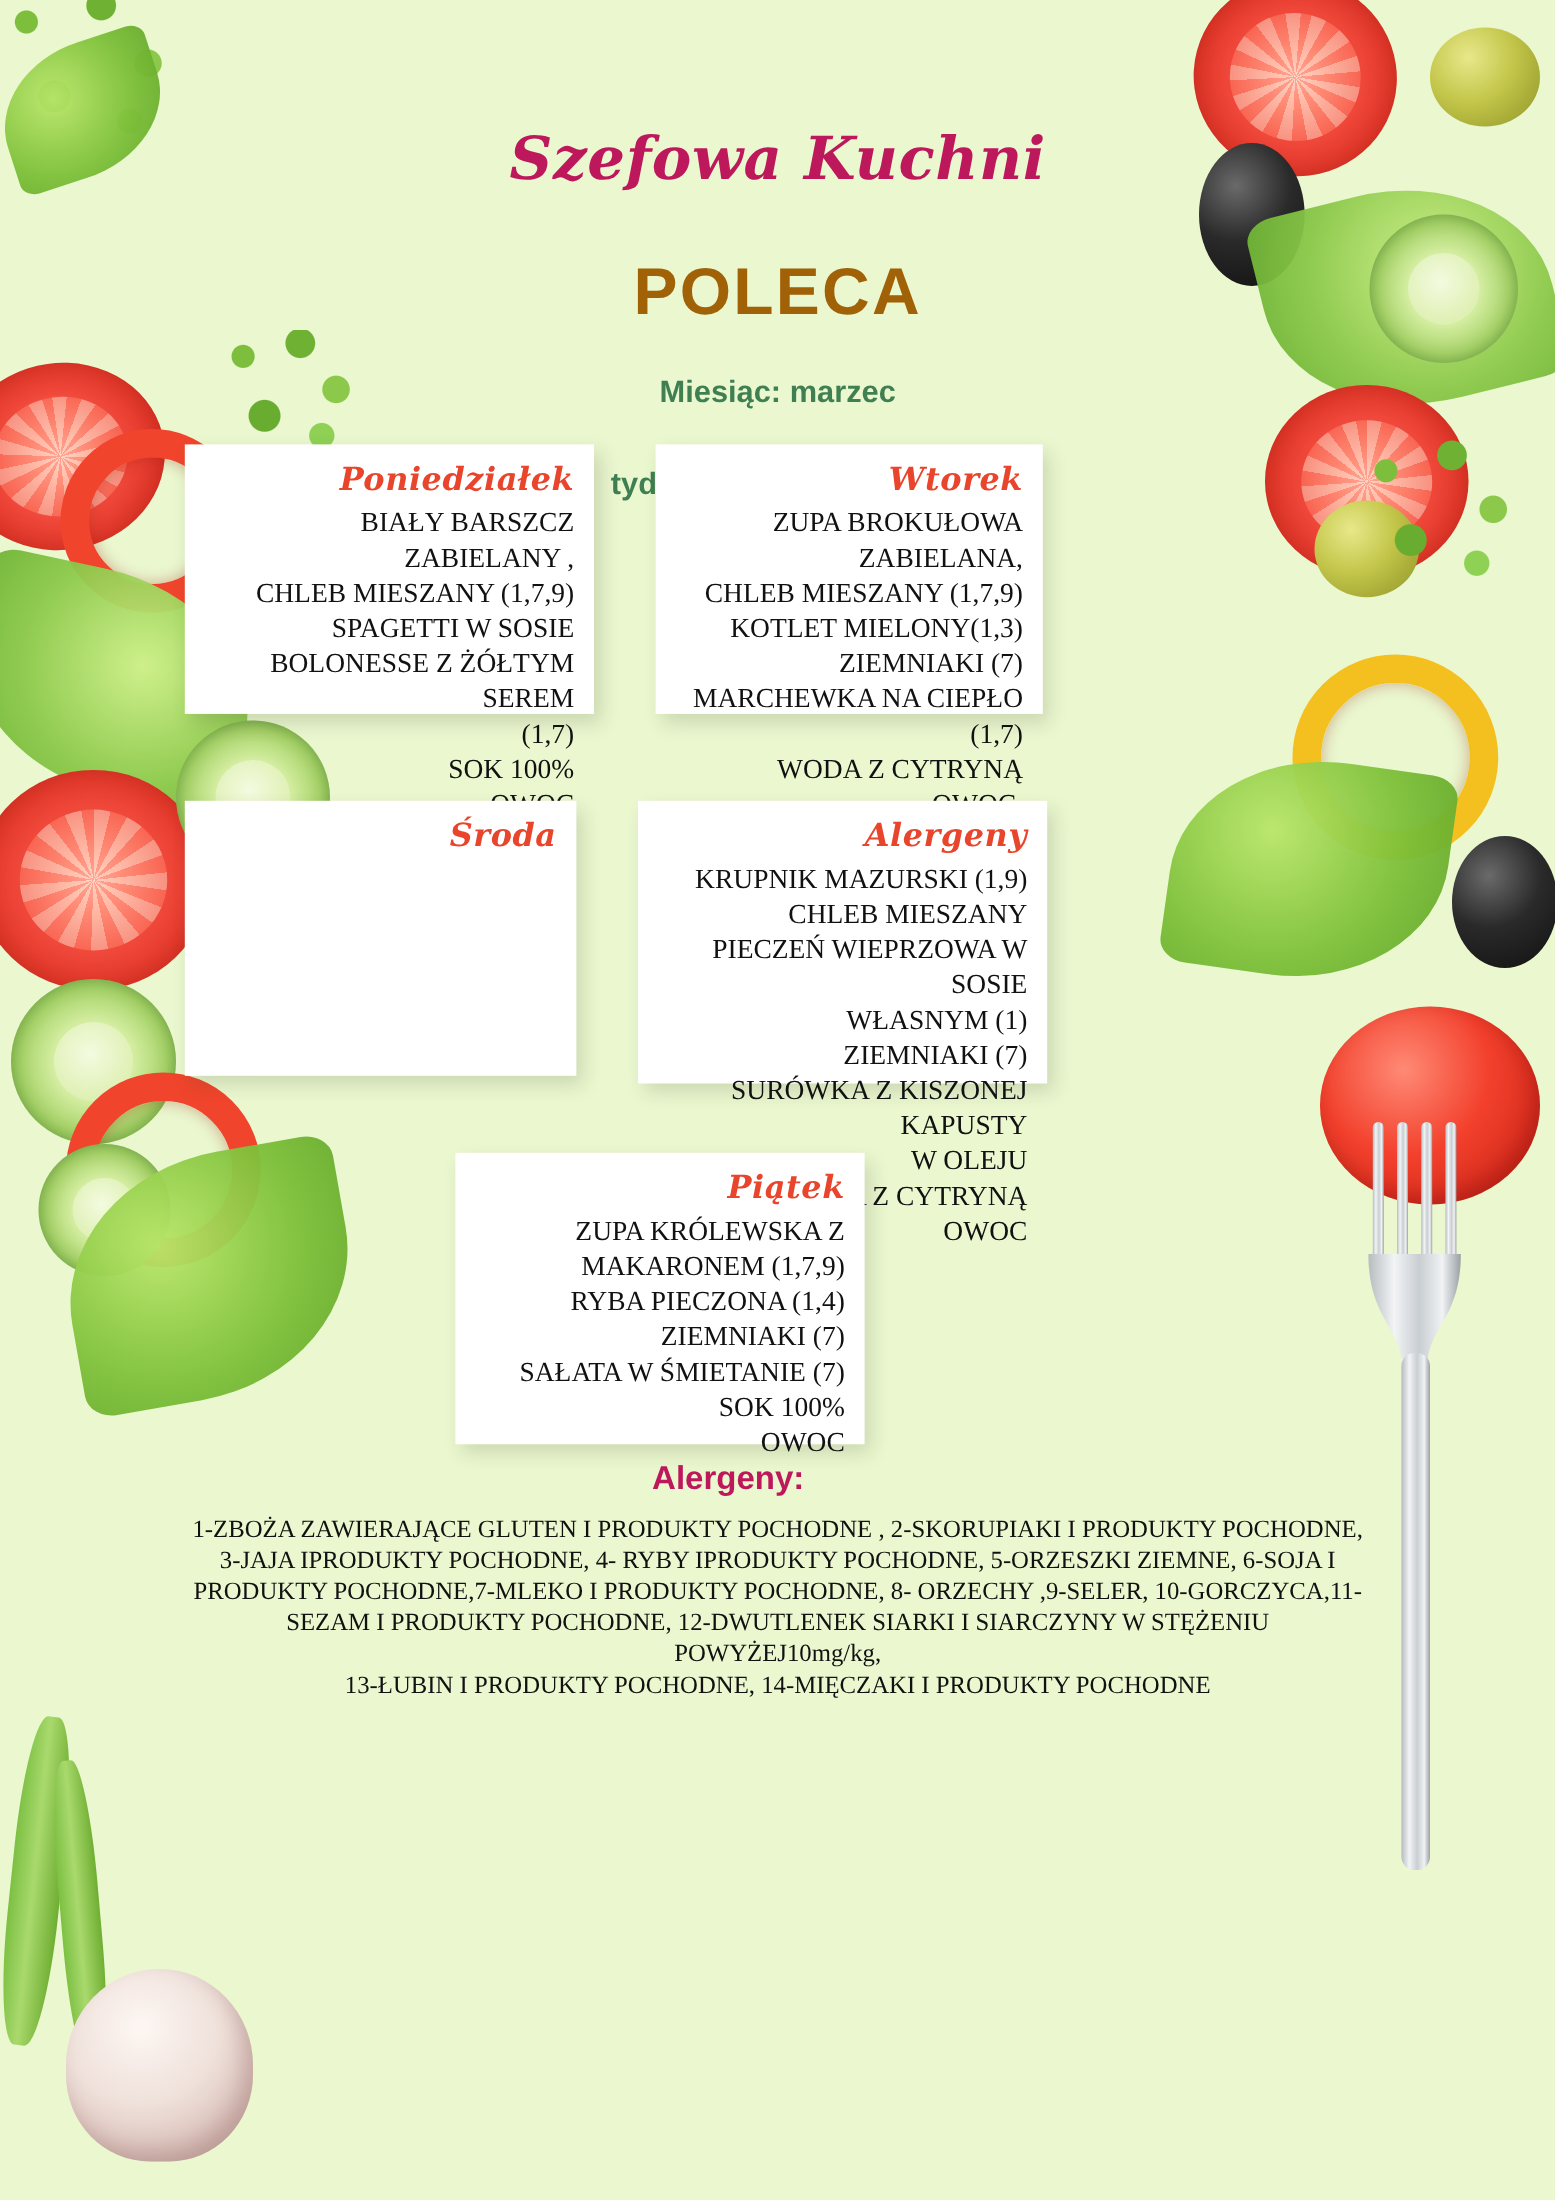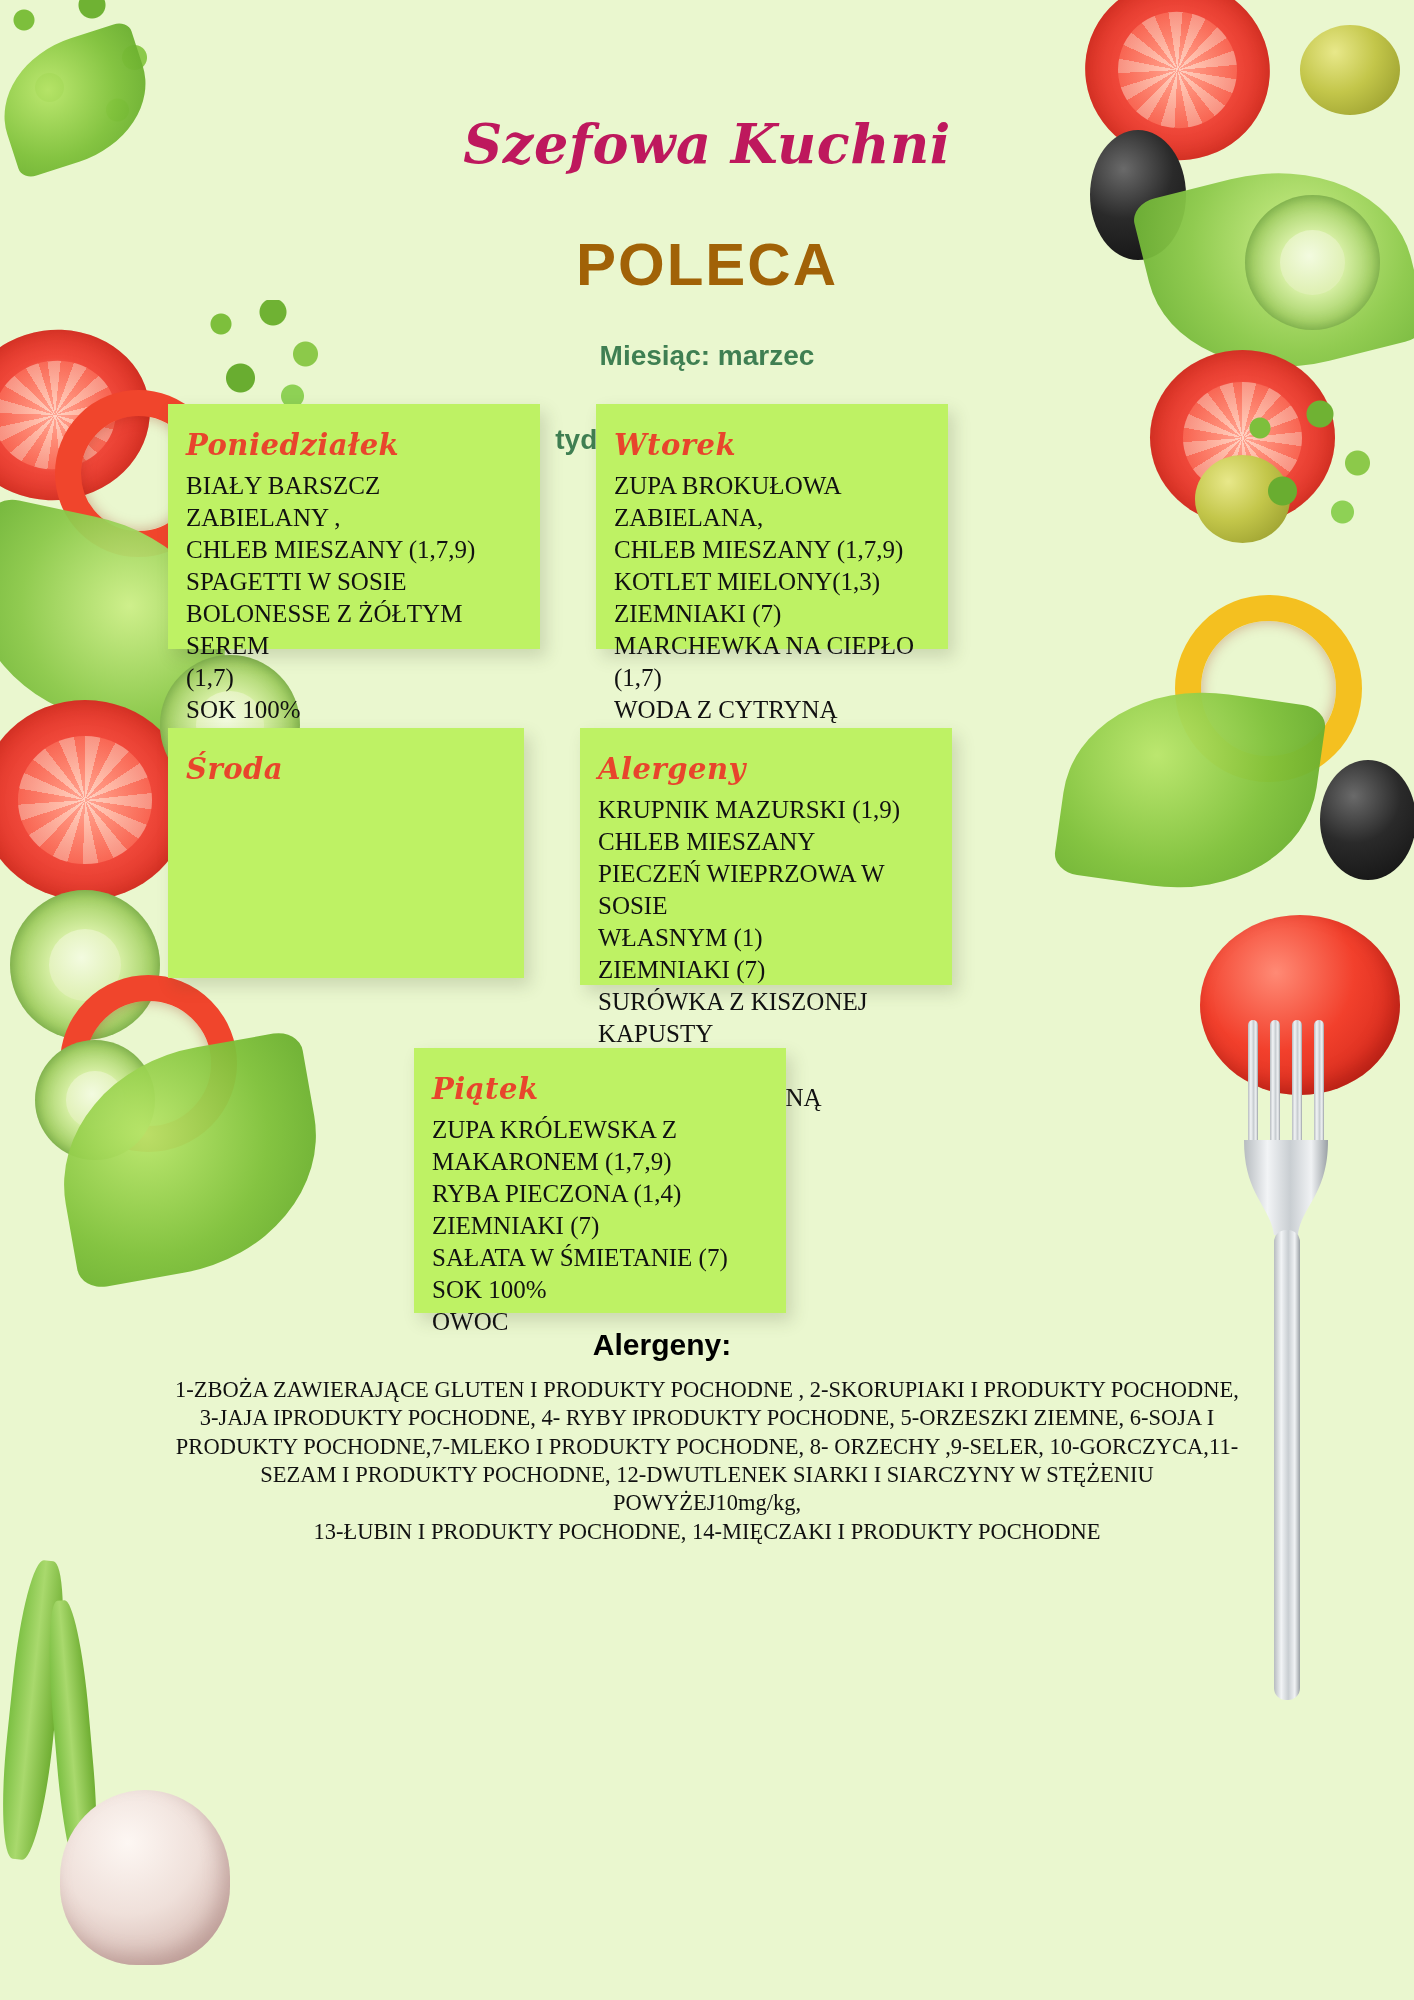--- a/index.html
+++ b/index.html
@@ -152,25 +152,25 @@
     text-align: center;
     font-family: "Liberation Sans", sans-serif;
     font-weight: 700;
     font-size: 28px;
     color: #3f7f52;
   }
 
   
   .card {
     position: absolute;
-    background: #bef264;
+    background: #ffffff;
     box-shadow: 6px 8px 16px rgba(60,70,40,.18);
-    padding: 24px 18px 22px;
+    padding: 14px 18px 22px;
     box-sizing: border-box;
-    text-align: left;
+    text-align: right;
     z-index: 3;
   }
   .card-title {
     font-family: "DejaVu Serif", serif;
     font-style: italic;
     font-weight: 700;
     font-size: 29px;
     color: #e8452c;
     margin-bottom: 8px;
     letter-spacing: .5px;
@@ -192,21 +192,21 @@
   
   .allerg-title {
     position: absolute;
     top: 1328px;
     left: 0;
     width: 1324px;
     text-align: center;
     font-family: "Liberation Sans", sans-serif;
     font-weight: 700;
     font-size: 30px;
-    color: #000000;
+    color: #be185d;
     z-index: 3;
   }
   .allerg-body {
     position: absolute;
     top: 1376px;
     left: 140px;
     width: 1134px;
     text-align: center;
     font-family: "Liberation Serif", serif;
     font-size: 22.5px;

